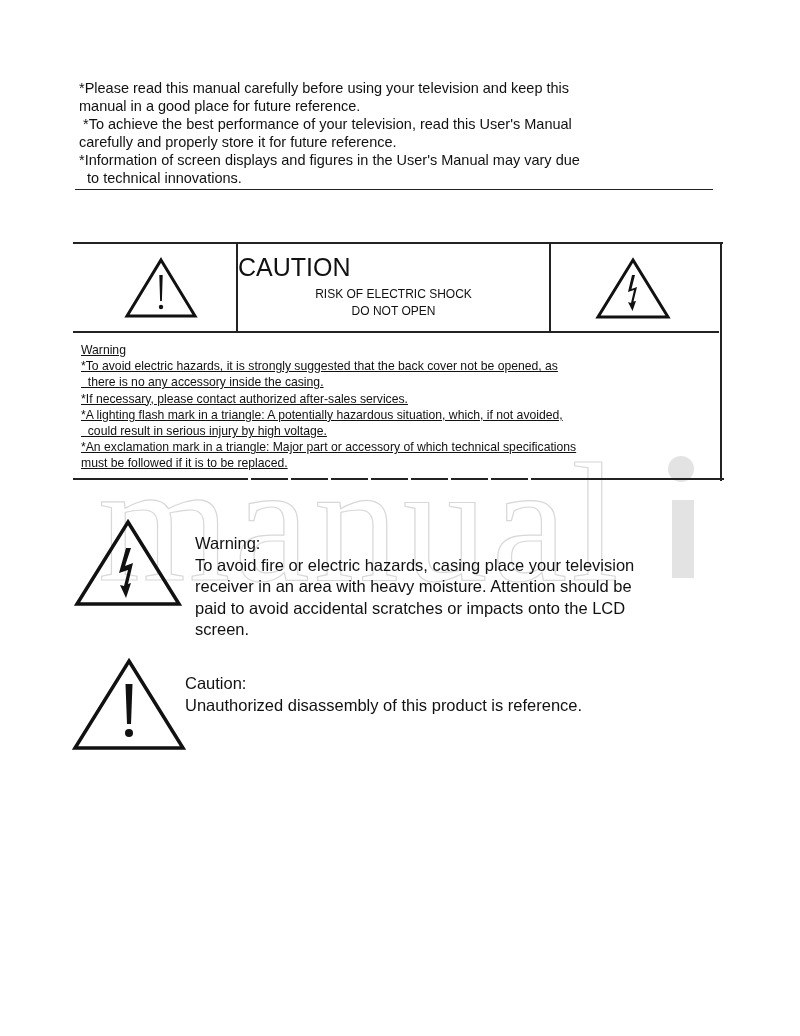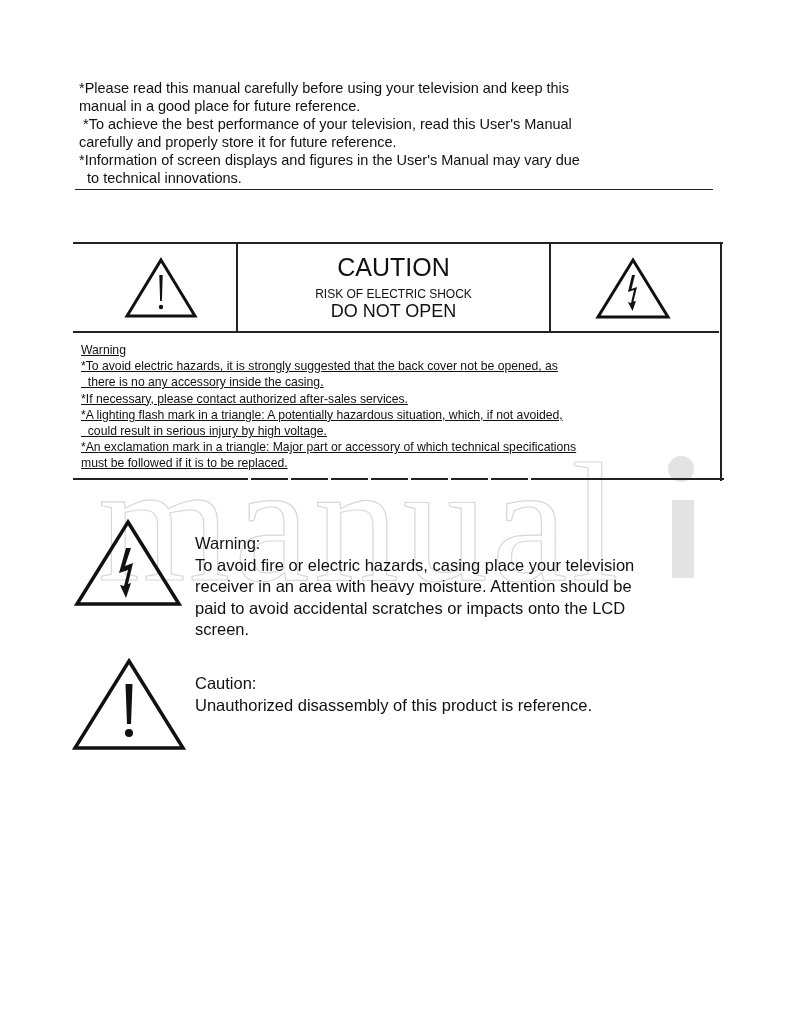--- a/index.html
+++ b/index.html
@@ -14,42 +14,42 @@
     .intro-rule { left: 75px; top: 189px; width: 638px; height: 0; border-top: 1.6px solid #222; }
 
     
     .cbox-top { left: 73px; top: 242px; width: 650px; border-top: 2.5px solid #222; }
     .cbox-mid { left: 73px; top: 331px; width: 646px; border-top: 2.5px solid #222; }
     .cbox-bot { left: 73px; top: 478px; width: 651px; border-top: 2.5px solid #222; }
     .cbox-right { left: 720px; top: 242px; height: 239px; border-left: 2.5px solid #222; }
     .cbox-div1 { left: 236px; top: 242px; height: 91px; border-left: 2px solid #222; }
     .cbox-div2 { left: 549px; top: 242px; height: 91px; border-left: 2px solid #222; }
 
-    .caution-title { left: 238px; top: 252px; width: 311px; text-align: center; font-size: 25px; line-height: 30px; }
+    .caution-title { left: 238px; top: 252px; width: 311px; font-size: 25px; line-height: 30px; }
     .caution-sub1 { left: 238px; top: 285px; width: 311px; text-align: center; font-size: 12px; line-height: 18px; }
-    .caution-sub2 { left: 238px; top: 302px; width: 311px; text-align: center; font-size: 18px; line-height: 18px; }
+    .caution-sub2 { left: 238px; top: 302px; width: 311px; text-align: center; font-size: 12px; line-height: 18px; }
 
     .icon-tri { display: block; }
 
     .warn-block { left: 81px; top: 342px; font-size: 12.2px; line-height: 16.2px; white-space: pre; text-decoration: underline; }
 
     
     .watermark {
       left: 98px; top: 438px; font-family: "Liberation Serif", serif;
       font-size: 170px; line-height: 170px; color: transparent;
       -webkit-text-stroke: 1.2px #d8d8d8; letter-spacing: 4px; z-index: 0;
     }
     .wm-i-bar { left: 672px; top: 500px; width: 22px; height: 78px; background: #e3e3e3; }
     .wm-i-dot { left: 668px; top: 456px; width: 26px; height: 26px; border-radius: 50%; background: #e3e3e3; }
     .wm-gap { left: 248px; top: 476px; width: 320px; height: 7px; background: repeating-linear-gradient(90deg, #fff 0 3px, transparent 3px 40px); }
 
     
     .sec-text { font-size: 16.5px; line-height: 21.5px; white-space: pre; z-index: 2; }
     .sec1 { left: 195px; top: 533px; }
-    .sec2 { left: 195px; top: 673px; }
+    .sec2 { left: 185px; top: 673px; }
     .content { z-index: 2; }
   </style>
 </head>
 <body>
 
 <div class="abs watermark">manual</div>
 <div class="abs wm-i-dot"></div>
 <div class="abs wm-i-bar"></div>
 
 <div class="abs intro content"><div>*Please read this manual carefully before using your television and keep this</div><div>manual in a good place for future reference.</div><div> *To achieve the best performance of your television, read this User's Manual</div><div>carefully and properly store it for future reference.</div><div>*Information of screen displays and figures in the User's Manual may vary due</div><div>  to technical innovations.</div></div>

